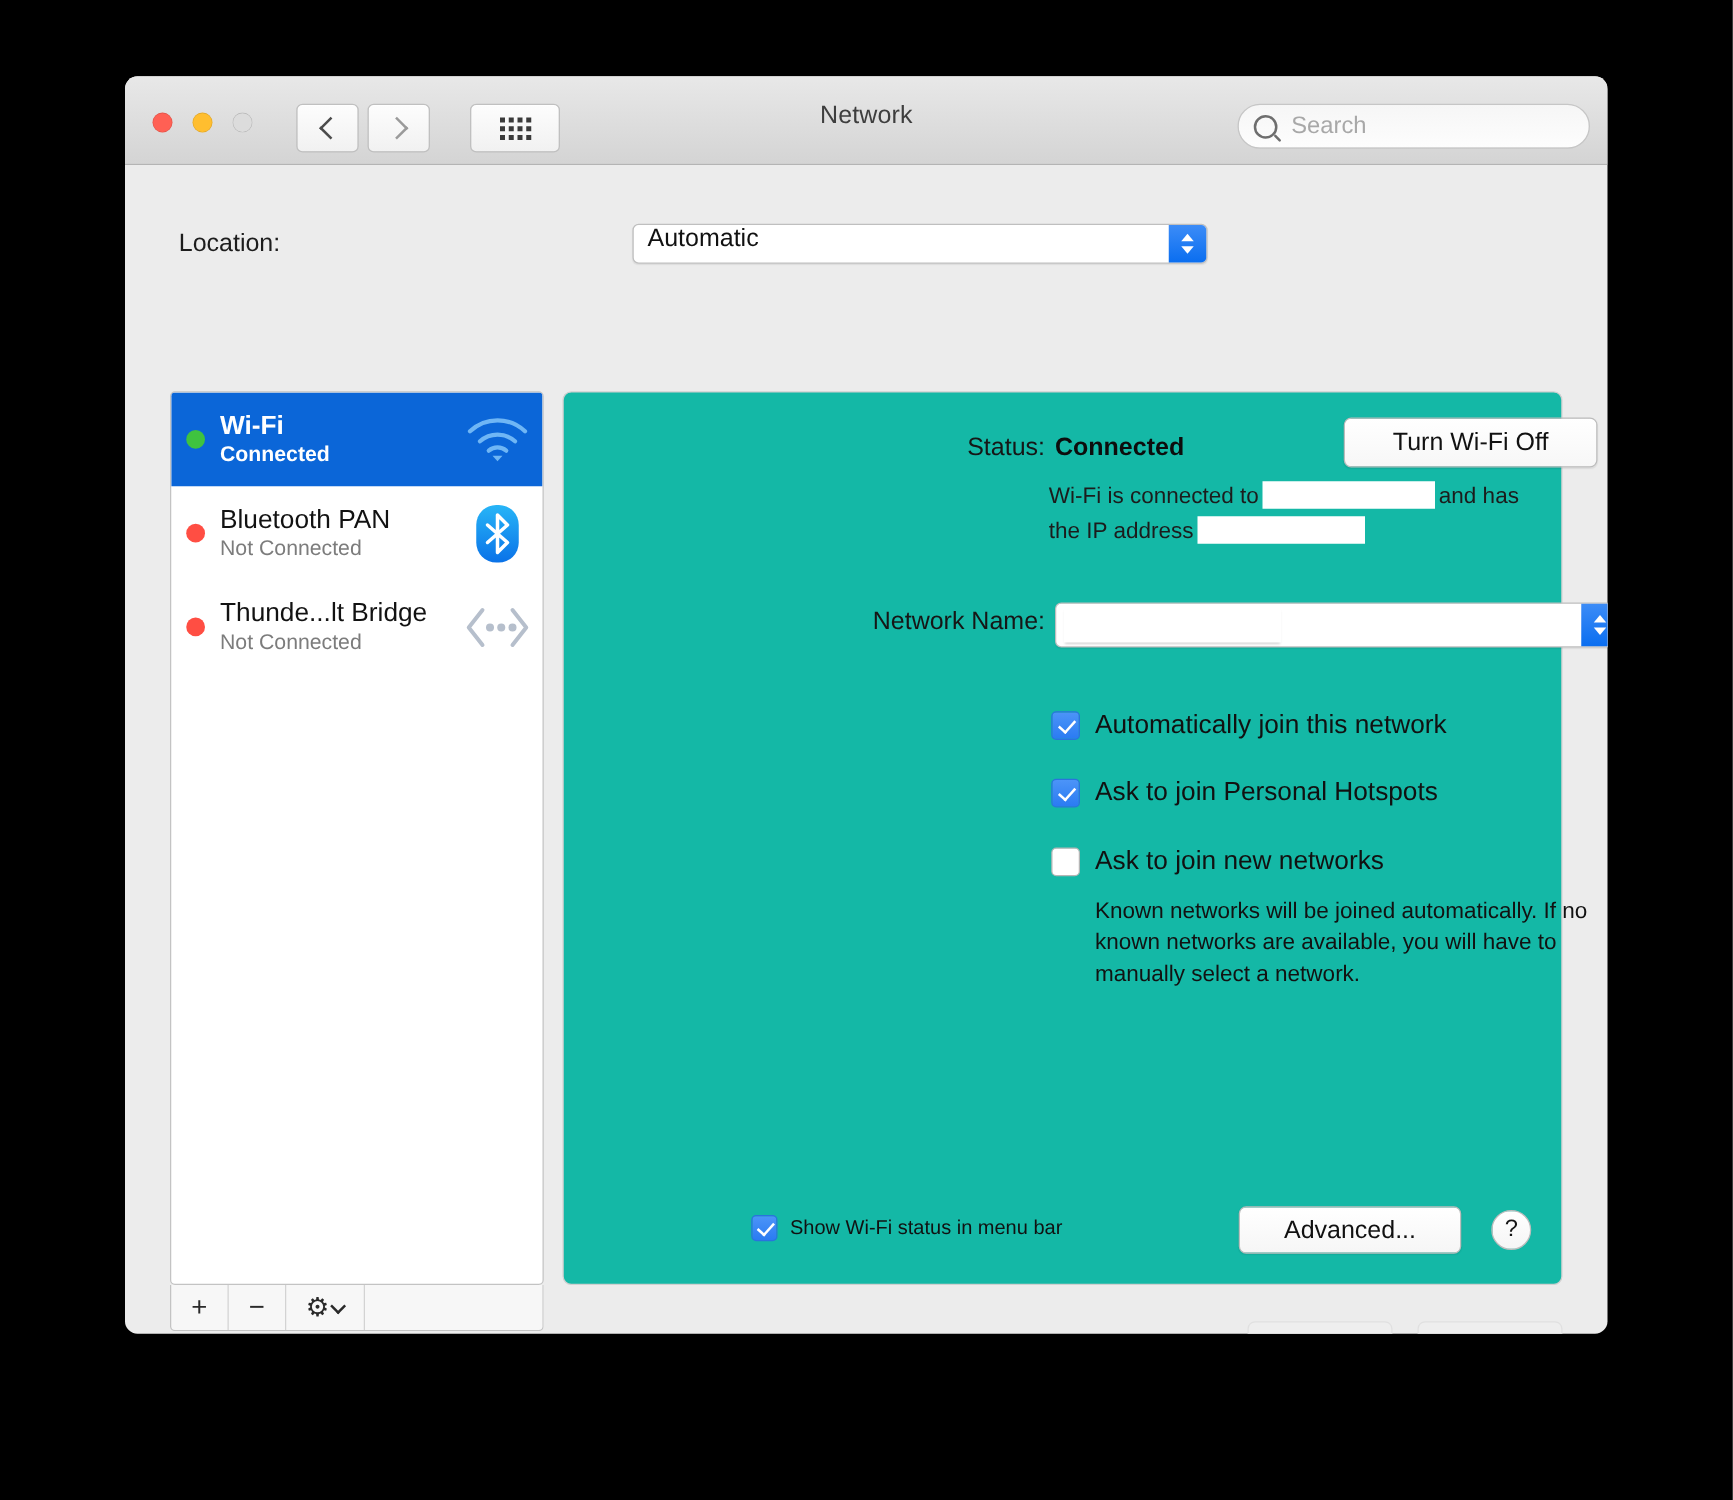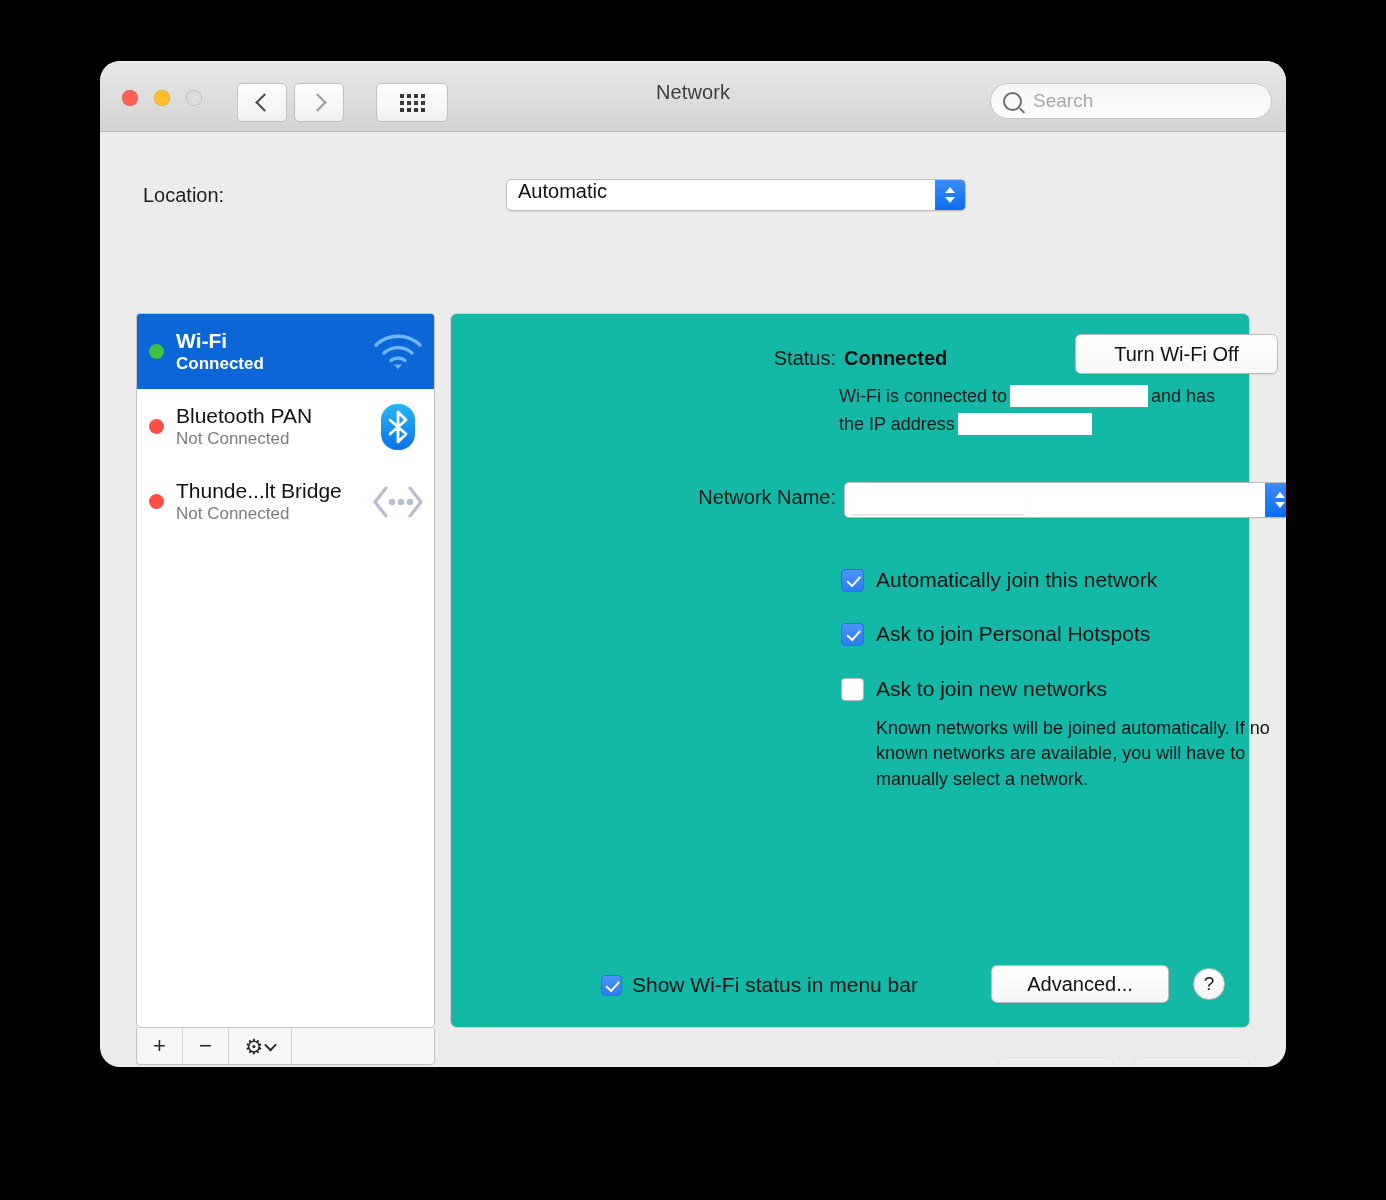--- a/index.html
+++ b/index.html
@@ -13,21 +13,21 @@
     -webkit-font-smoothing: antialiased;
   }
 
   .window {
     position: absolute;
     left: 100px;
     top: 61px;
     width: 1186px;
     height: 1006px;
     background: #ececec;
-    border-radius: 20px;
+    border-radius: 10px;
     overflow: hidden;
     box-shadow: 0 0 0 0.5px rgba(0,0,0,0.35);
   }
 
   
   .titlebar {
     position: relative;
     height: 70px;
     background: linear-gradient(to bottom, #e8e8e8 0%, #d4d4d4 100%);
     border-bottom: 1px solid #b4b4b4;
@@ -418,21 +418,21 @@
     width: 100%;
     height: 40px;
   }
   .menubar-check {
     position: absolute;
     left: 150px; top: 7px;
     display: flex;
     align-items: center;
   }
   .menubar-check .cbox { width: 21px; height: 21px; margin-right: 10px; margin-top: 0; }
-  .menubar-check .check-label { font-size: 21px; }
+  .menubar-check .check-label { font-size: 16px; }
 
   .advanced-btn {
     position: absolute;
     right: 80px; top: 0;
     width: 178px; height: 38px;
     background: linear-gradient(to bottom, #ffffff, #f6f6f6);
     border: 1px solid #bcbcbc;
     border-radius: 6px;
     display: flex;
     align-items: center;

